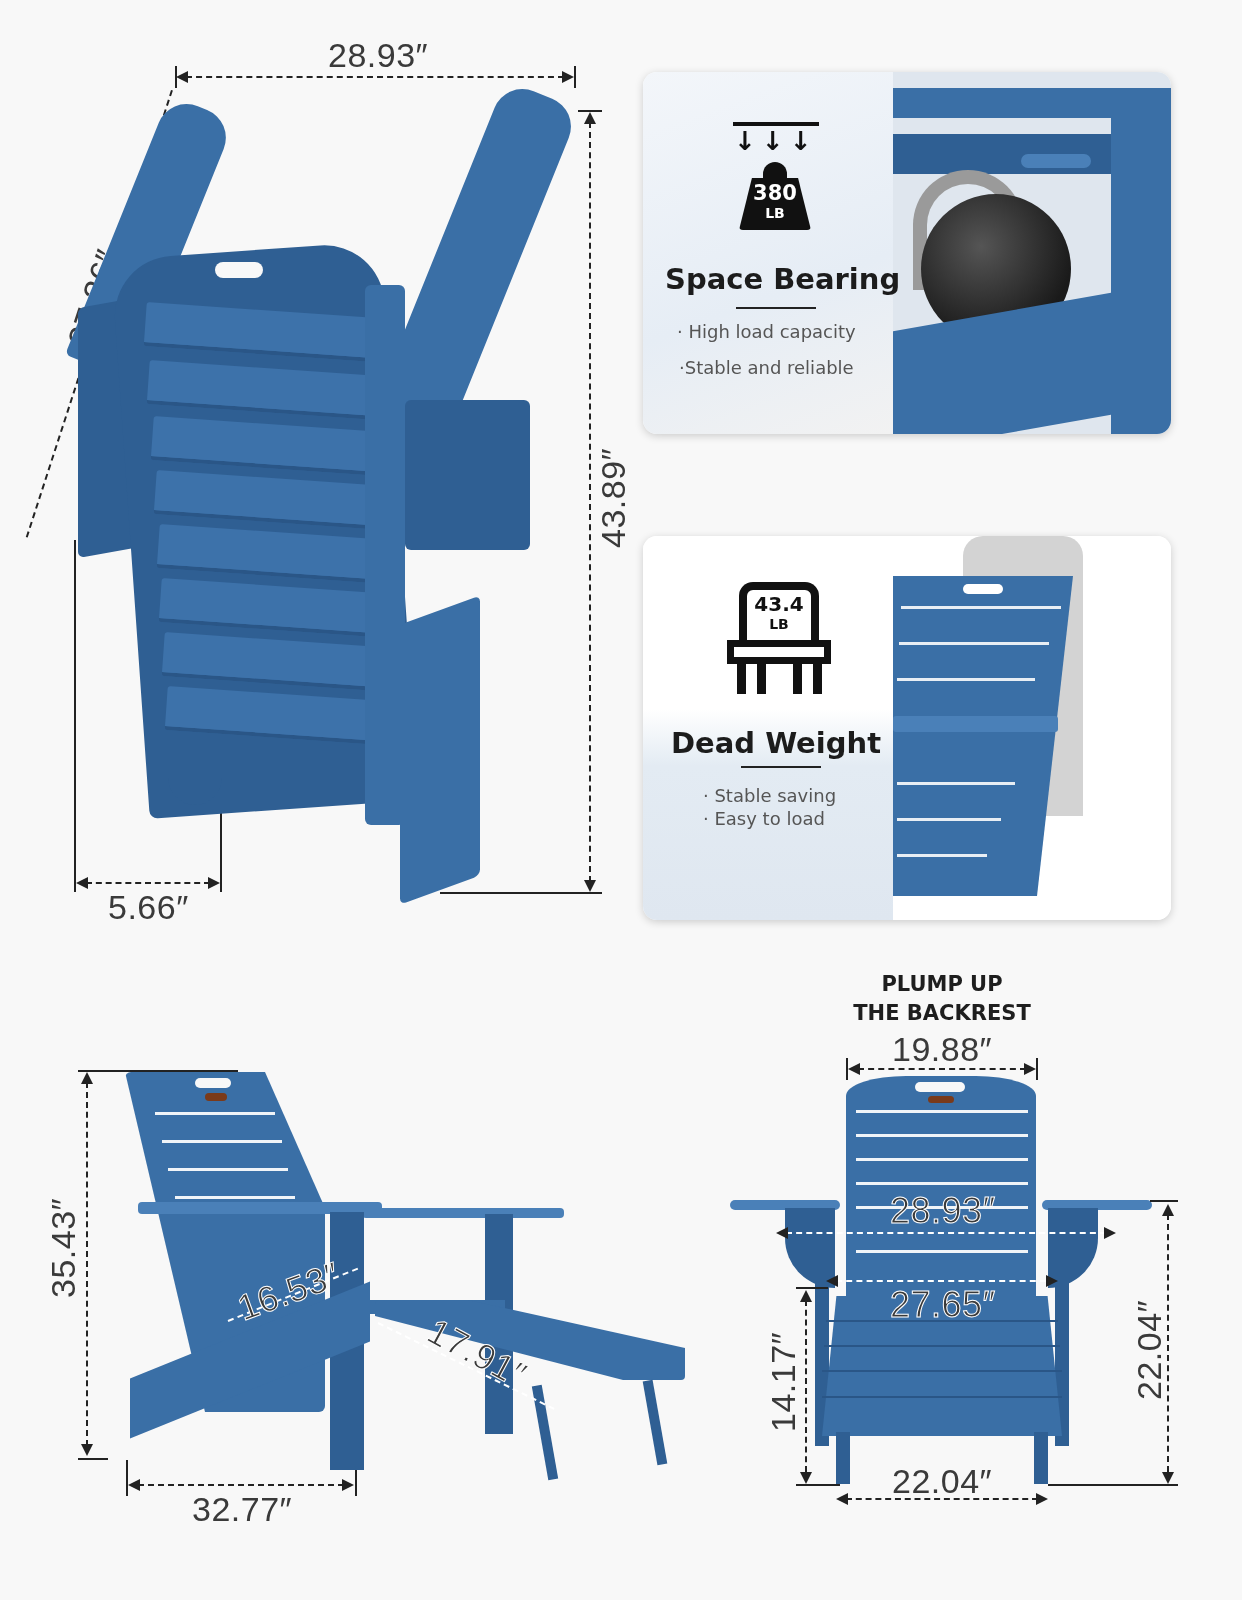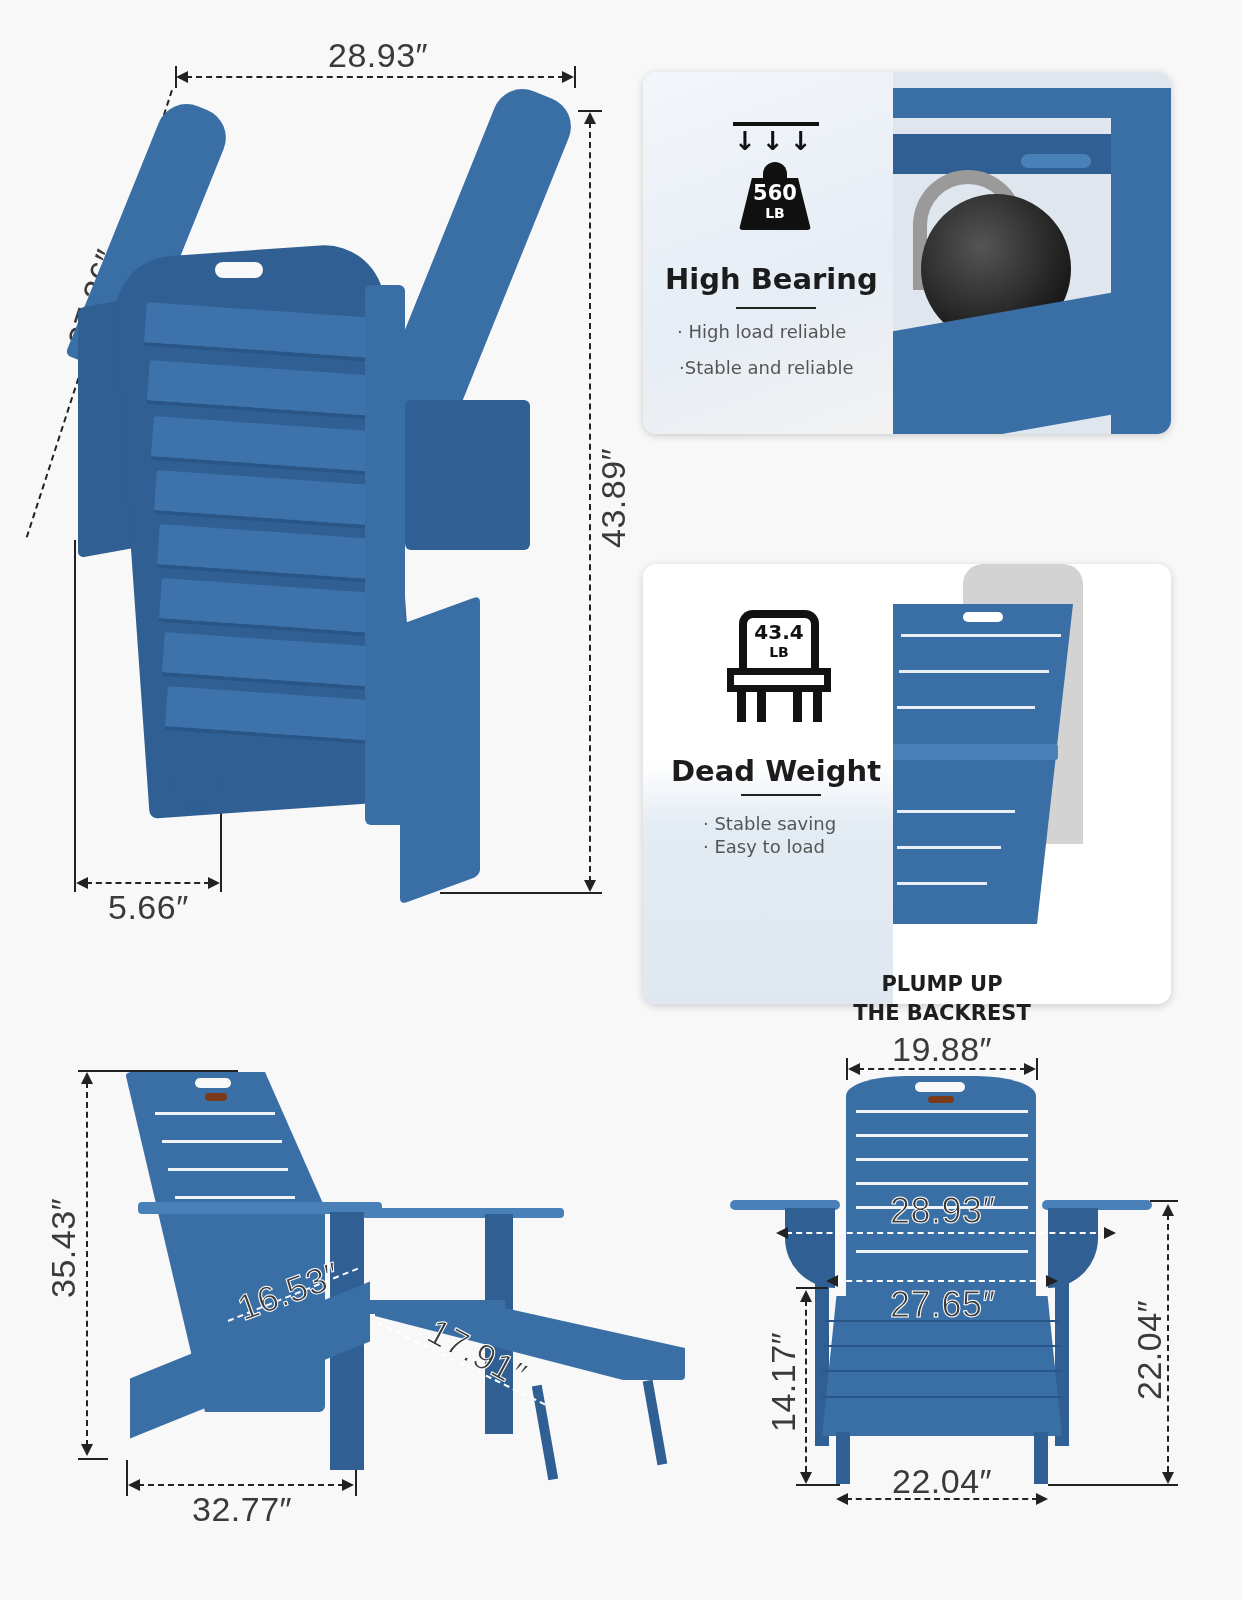--- a/index.html
+++ b/index.html
@@ -98,31 +98,31 @@
     <div class="abs" style="left:28px; top:122px; width:150px; height:150px; background:radial-gradient(circle at 40% 35%, #555, #1a1a1a 70%); border-radius:50%;"></div>
     <div class="abs blue" style="left:0; top:240px; width:218px; height:122px; transform:skewY(-10deg);"></div>
     <div class="abs" style="left:128px; top:82px; width:70px; height:14px; background:#4a80b8; border-radius:7px;"></div>
   </div>
 
   <div class="abs" style="left:90px; top:50px; width:86px; height:4px; background:#111;"></div>
   <div class="abs" style="left:88px; top:56px; width:90px; height:120px;">
     <div class="abs icon-text-b" style="left:0; top:0; width:90px; font-size:26px; line-height:26px; letter-spacing:6px;">↓↓↓</div>
     <div class="abs" style="left:32px; top:34px; width:24px; height:22px; background:#111; border-radius:12px 12px 0 0;"></div>
     <div class="abs" style="left:8px; top:50px; width:72px; height:52px; background:#111; clip-path:polygon(18% 0,82% 0,100% 100%,0 100%); border-radius:4px;"></div>
-    <div class="abs icon-text-w" style="left:8px; top:54px; width:72px; font-size:21px; line-height:22px;">560</div>
+    <div class="abs icon-text-w" style="left:8px; top:54px; width:72px; font-size:21px; line-height:22px;">380</div>
     <div class="abs icon-text-w" style="left:8px; top:77px; width:72px; font-size:14px; line-height:16px;">LB</div>
   </div>
 
-  <div class="card-title" style="left:22px; top:190px;">High Bearing</div>
+  <div class="card-title" style="left:22px; top:190px;">Space Bearing</div>
   <div class="card-rule" style="left:93px; top:235px;"></div>
-  <div class="card-bullet" style="left:34px; top:249px;">· High load reliable</div>
+  <div class="card-bullet" style="left:34px; top:249px;">· High load capacity</div>
   <div class="card-bullet" style="left:36px; top:285px;">·Stable and reliable</div>
 </div>
 
-<div class="card" style="left:643px; top:536px; width:528px; height:440px;margin-top:28px;">
+<div class="card" style="left:643px; top:536px; width:528px; height:384px;">
   <div class="card-left" style="background:linear-gradient(180deg,#ffffff 0%, #ffffff 45%, #e3ebf3 60%, #dfe7f0 100%);"></div>
   <div class="card-right" style="left:250px; background:#ffffff;">
     <div class="abs" style="left:70px; top:0; width:120px; height:280px; background:#d3d3d3; border-radius:20px 20px 0 0;"></div>
     <div class="abs" style="left:0; top:40px; width:180px; height:320px; background:#3a6fa6; clip-path:polygon(0 0,100% 0,80% 100%,0 100%);"></div>
     <div class="abs" style="left:70px; top:48px; width:40px; height:10px; background:#fff; border-radius:5px;"></div>
     <div class="abs" style="left:8px; top:70px; width:160px; height:3px; background:#e8eef4;"></div>
     <div class="abs" style="left:6px; top:106px; width:150px; height:3px; background:#e8eef4;"></div>
     <div class="abs" style="left:4px; top:142px; width:138px; height:3px; background:#e8eef4;"></div>
     <div class="abs" style="left:0; top:180px; width:165px; height:16px; background:#4a80b8; border-radius:3px;"></div>
     <div class="abs" style="left:4px; top:246px; width:118px; height:3px; background:#e8eef4;"></div>

